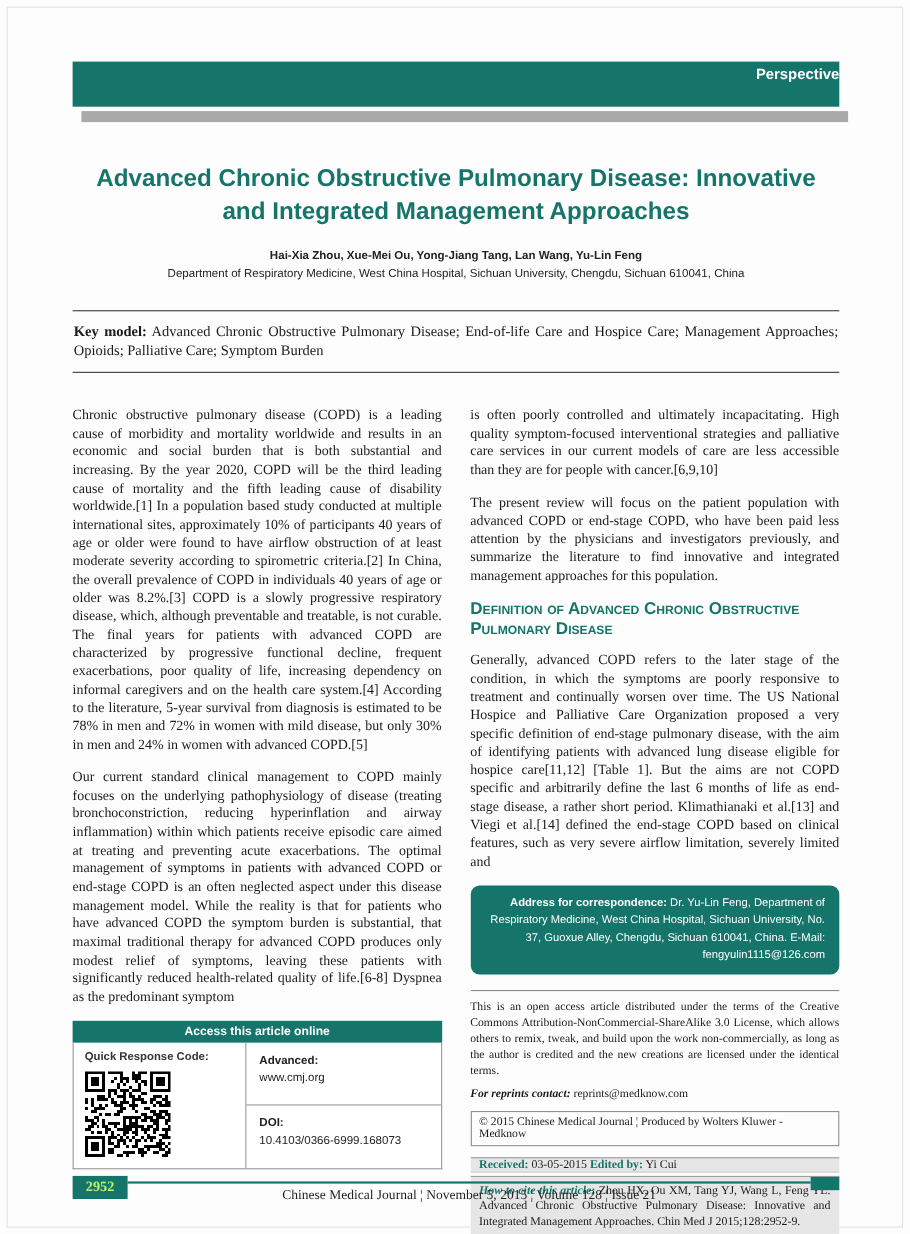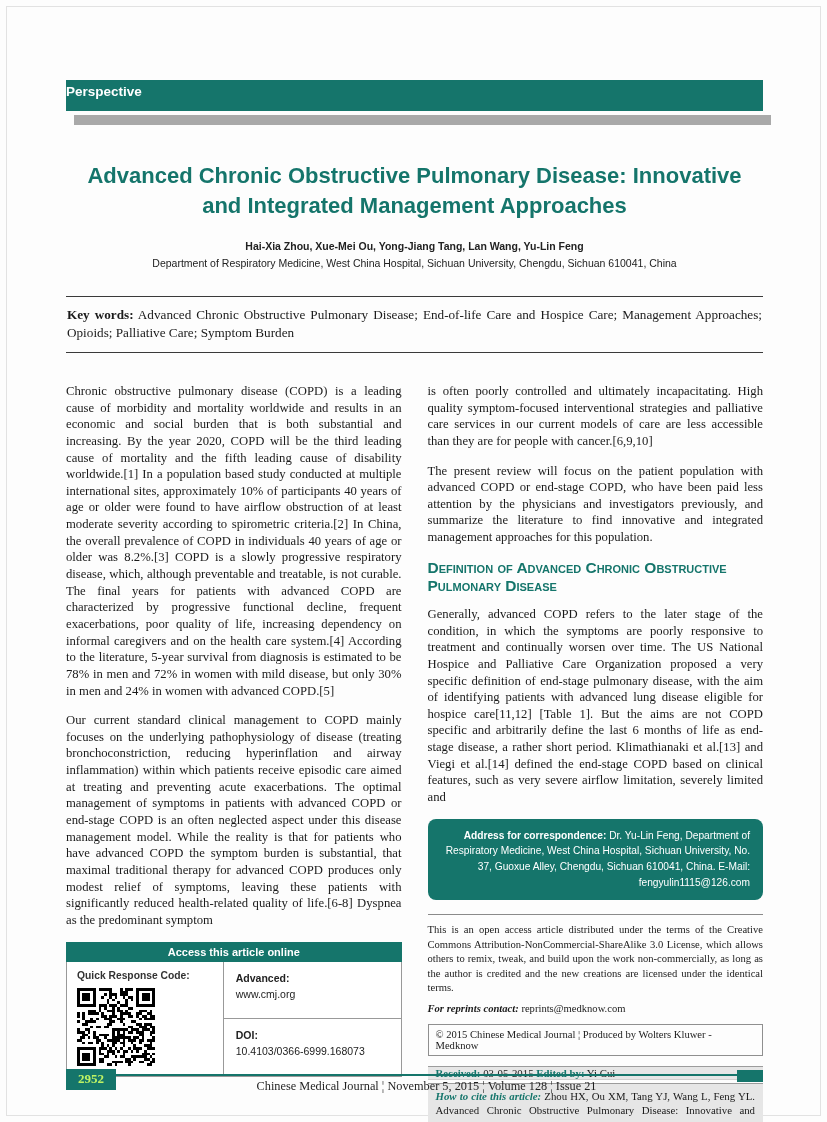--- a/index.html
+++ b/index.html
@@ -9,28 +9,28 @@
     background: #fdfdfd;
     font-family: "Liberation Serif", serif;
     color: #1a1a1a;
     position: relative;
     overflow: hidden;
   }
   .frame { position: absolute; inset: 6px; border: 1px solid #e2e2e2; pointer-events: none; }
   .content { position: absolute; left: 66px; right: 64px; top: 0; }
 
   .banner {
-    margin-top: 80px;
+    margin-top: 56px;
     background: var(--teal);
     color: #fff;
-    text-align: left;
+    text-align: right;
     font-family: "Liberation Sans", sans-serif;
     font-weight: bold;
     font-size: 13.5px;
-    padding: 4px 0 12px;
+    padding: 4px 0 22px;
   }
   .banner-shadow { height: 10px; background: var(--graybar); margin: 4px -8px 0 8px; }
 
   .title {
     margin-top: 36px;
     text-align: center;
     color: var(--teal);
     font-family: "Liberation Sans", sans-serif;
     font-size: 22px;
     line-height: 1.35;
@@ -145,21 +145,21 @@
     <span>Perspective</span>
   </div>
   <div class="banner-shadow"></div>
 
   <h1 class="title"><span>Advanced Chronic Obstructive Pulmonary Disease: Innovative</span><br><span>and Integrated Management Approaches</span></h1>
 
   <div class="authors">Hai-Xia Zhou, Xue-Mei Ou, Yong-Jiang Tang, Lan Wang, Yu-Lin Feng</div>
   <div class="affiliation">Department of Respiratory Medicine, West China Hospital, Sichuan University, Chengdu, Sichuan 610041, China</div>
 
   <div class="keywords">
-    <b>Key words:</b><span> Advanced Chronic Obstructive Pulmonary Disease; End-of-life Care and Hospice Care; Management Approaches; Opioids; Palliative Care; Symptom Burden</span>
+    <b>Key model:</b><span> Advanced Chronic Obstructive Pulmonary Disease; End-of-life Care and Hospice Care; Management Approaches; Opioids; Palliative Care; Symptom Burden</span>
   </div>
 
   <div class="columns">
 
     <div class="col">
       <p>Chronic obstructive pulmonary disease (COPD) is a leading cause of morbidity and mortality worldwide and results in an economic and social burden that is both substantial and increasing. By the year 2020, COPD will be the third leading cause of mortality and the fifth leading cause of disability worldwide.[1] In a population based study conducted at multiple international sites, approximately 10% of participants 40 years of age or older were found to have airflow obstruction of at least moderate severity according to spirometric criteria.[2] In China, the overall prevalence of COPD in individuals 40 years of age or older was 8.2%.[3] COPD is a slowly progressive respiratory disease, which, although preventable and treatable, is not curable. The final years for patients with advanced COPD are characterized by progressive functional decline, frequent exacerbations, poor quality of life, increasing dependency on informal caregivers and on the health care system.[4] According to the literature, 5-year survival from diagnosis is estimated to be 78% in men and 72% in women with mild disease, but only 30% in men and 24% in women with advanced COPD.[5]</p>
       <p>Our current standard clinical management to COPD mainly focuses on the underlying pathophysiology of disease (treating bronchoconstriction, reducing hyperinflation and airway inflammation) within which patients receive episodic care aimed at treating and preventing acute exacerbations. The optimal management of symptoms in patients with advanced COPD or end-stage COPD is an often neglected aspect under this disease management model. While the reality is that for patients who have advanced COPD the symptom burden is substantial, that maximal traditional therapy for advanced COPD produces only modest relief of symptoms, leaving these patients with significantly reduced health-related quality of life.[6-8] Dyspnea as the predominant symptom</p>
 
       <div class="access-box">
         <div class="access-header">Access this article online</div>

